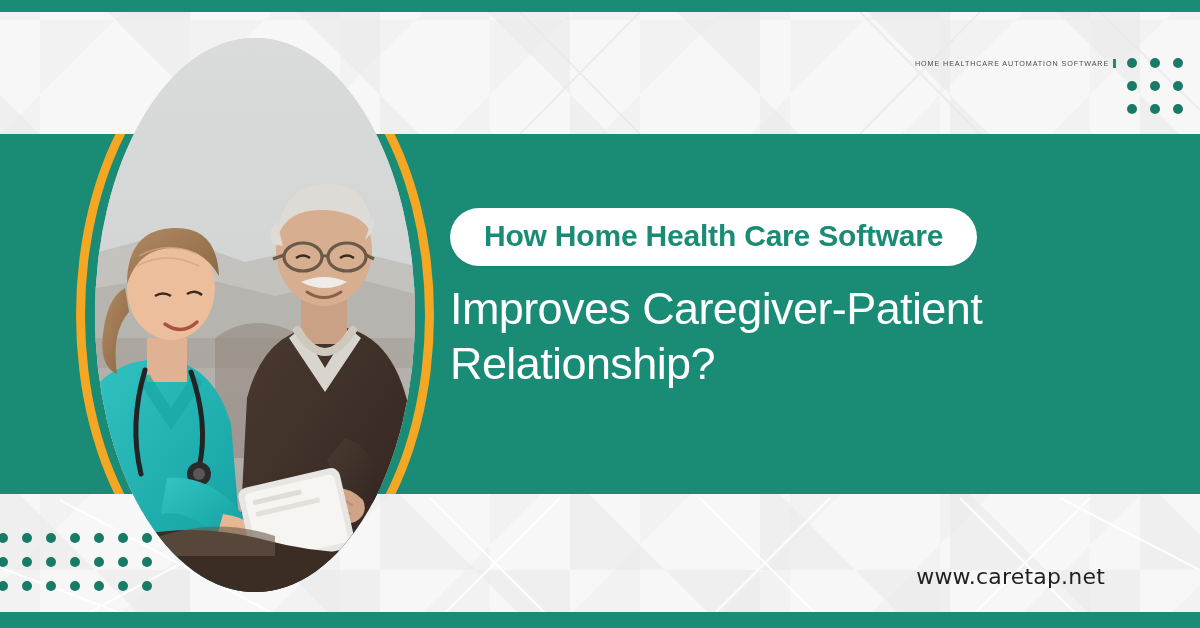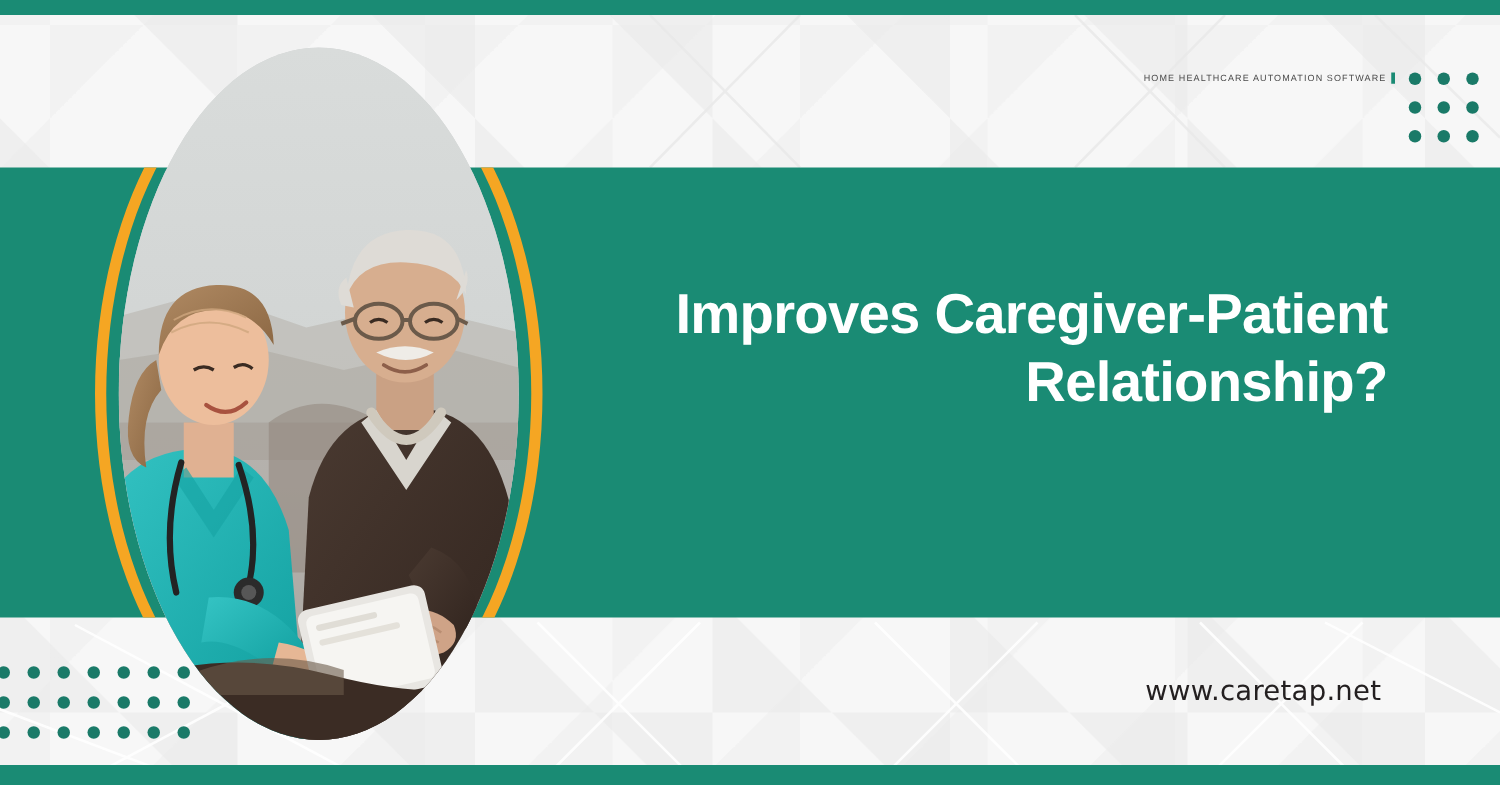--- a/index.html
+++ b/index.html
@@ -110,24 +110,23 @@
     letter-spacing: -.2px;
     white-space: nowrap;
     box-shadow: 0 1px 2px rgba(0,0,0,.06);
   }
 
   .headline {
     margin-top: 16px;
     color: #ffffff;
     font-size: 45px;
     line-height: 1.22;
-    font-weight: bold;
+    font-weight: normal;
     letter-spacing: -.6px;
     max-width: 660px;
-    text-align: right;
   }
 
   
   .logo {
     position: absolute;
     right: 95px;
     top: 52px;
     text-align: center;
     width: 190px;
   }
@@ -174,21 +173,21 @@
     left: -2px;
     top: 533px;
     grid-template-columns: repeat(7, 10px);
     gap: 14px 14px;
   }
 
   
   .url {
     position: absolute;
     right: 95px;
-    top: 541px;
+    top: 564px;
     font-size: 22px;
     color: #231f20;
     letter-spacing: .2px;
     font-family: "DejaVu Sans", sans-serif;
   }
 </style>
 </head>
 <body>
 
 <div id="banner">
@@ -325,20 +324,21 @@
         <rect x="163" y="452" width="50" height="5" rx="2.5" fill="#e0ddd6"></rect>
         <rect x="163" y="464" width="66" height="5" rx="2.5" fill="#e4e1da"></rect>
       </g>
 
       <path d="M-10 512 q90 -34 180 -10 q90 24 162 2 l0 70 l-342 0 Z" fill="#3b2c24"></path>
       <path d="M60 500 q60 -22 120 -2 l0 20 l-120 0 Z" fill="#6b5a4a" opacity=".6"></path>
     </svg>
   </div>
 
   <div class="content">
+    <div class="pill">How Home Health Care Software</div>
     <div class="headline">Improves Caregiver-Patient Relationship?</div>
   </div>
 
   <div class="logo">
     <div class="logo-tagline">HOME HEALTHCARE AUTOMATION SOFTWARE</div>
   </div>
 
   <div class="dots dots-topright">
     <span></span>
       <span></span>

